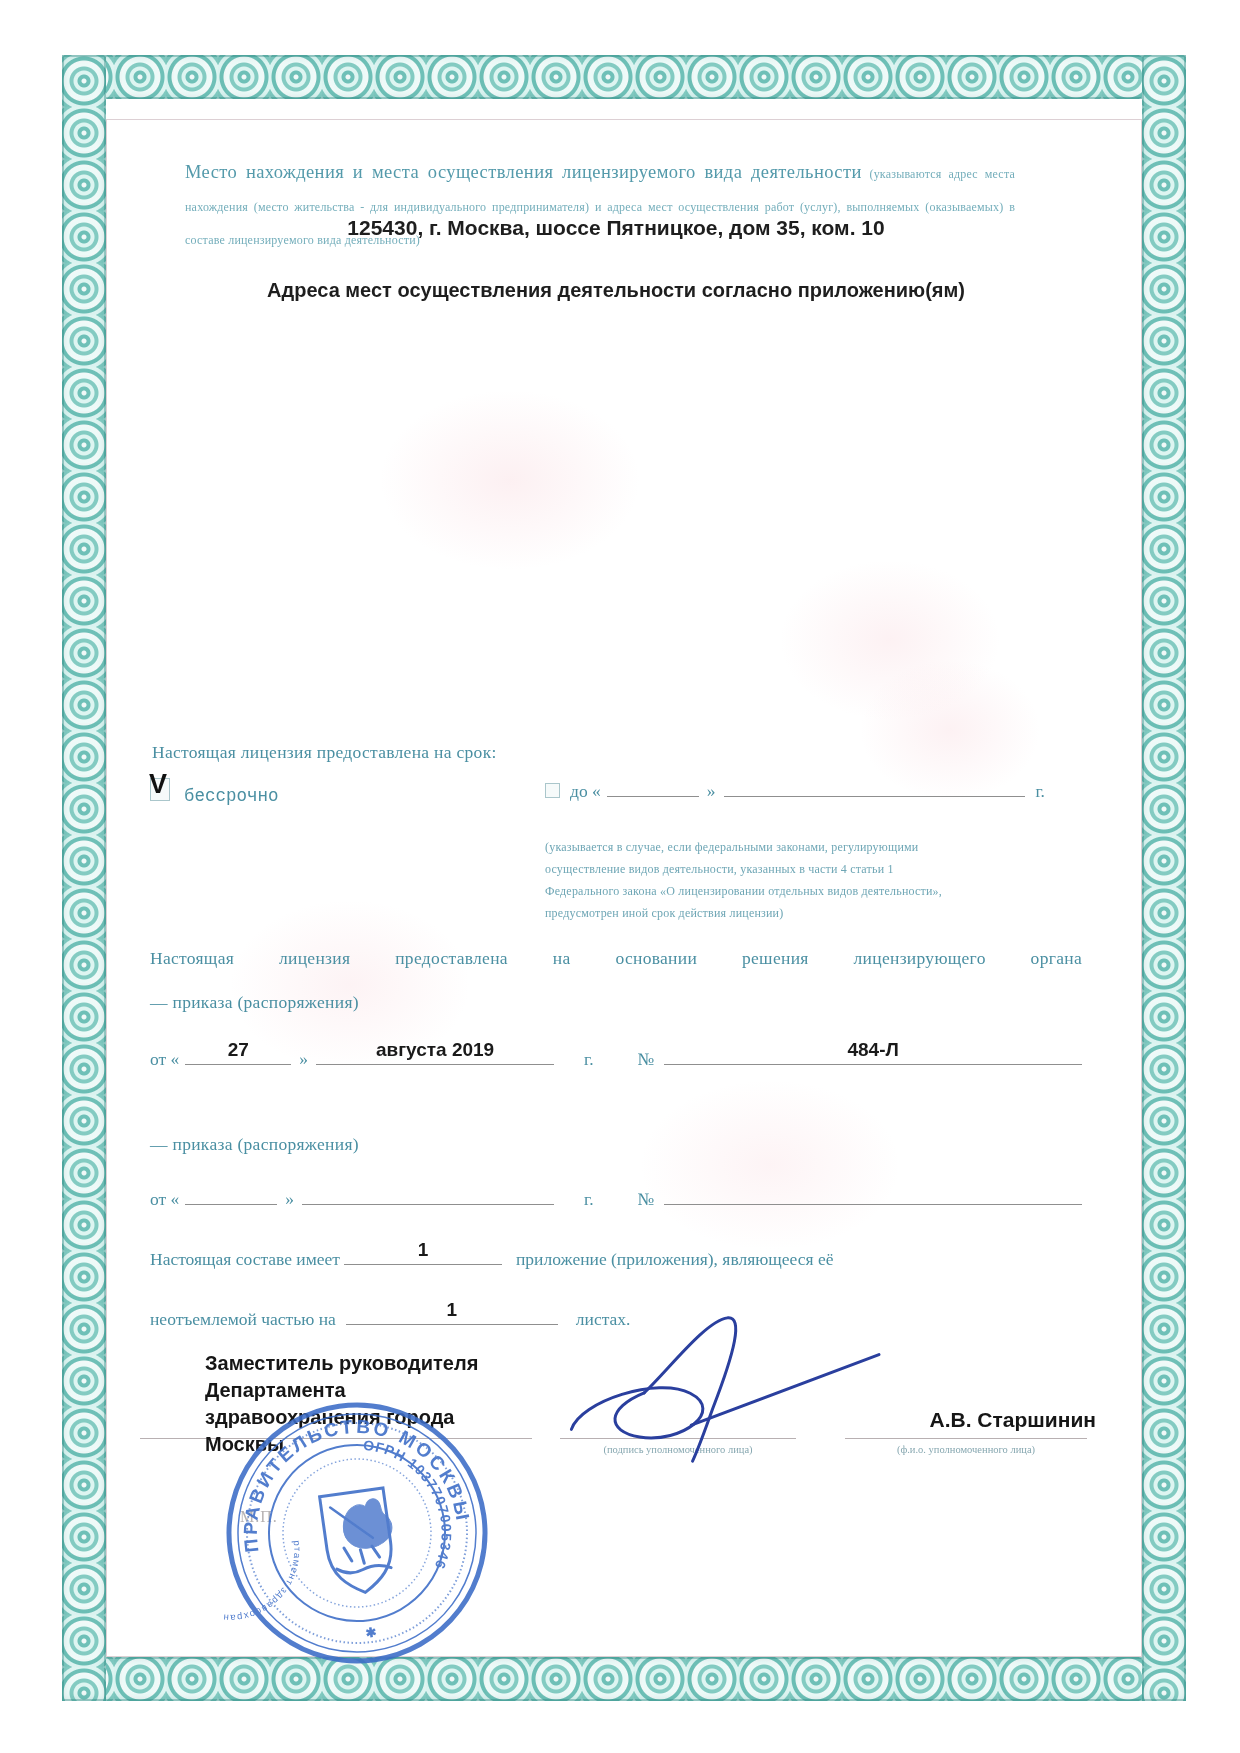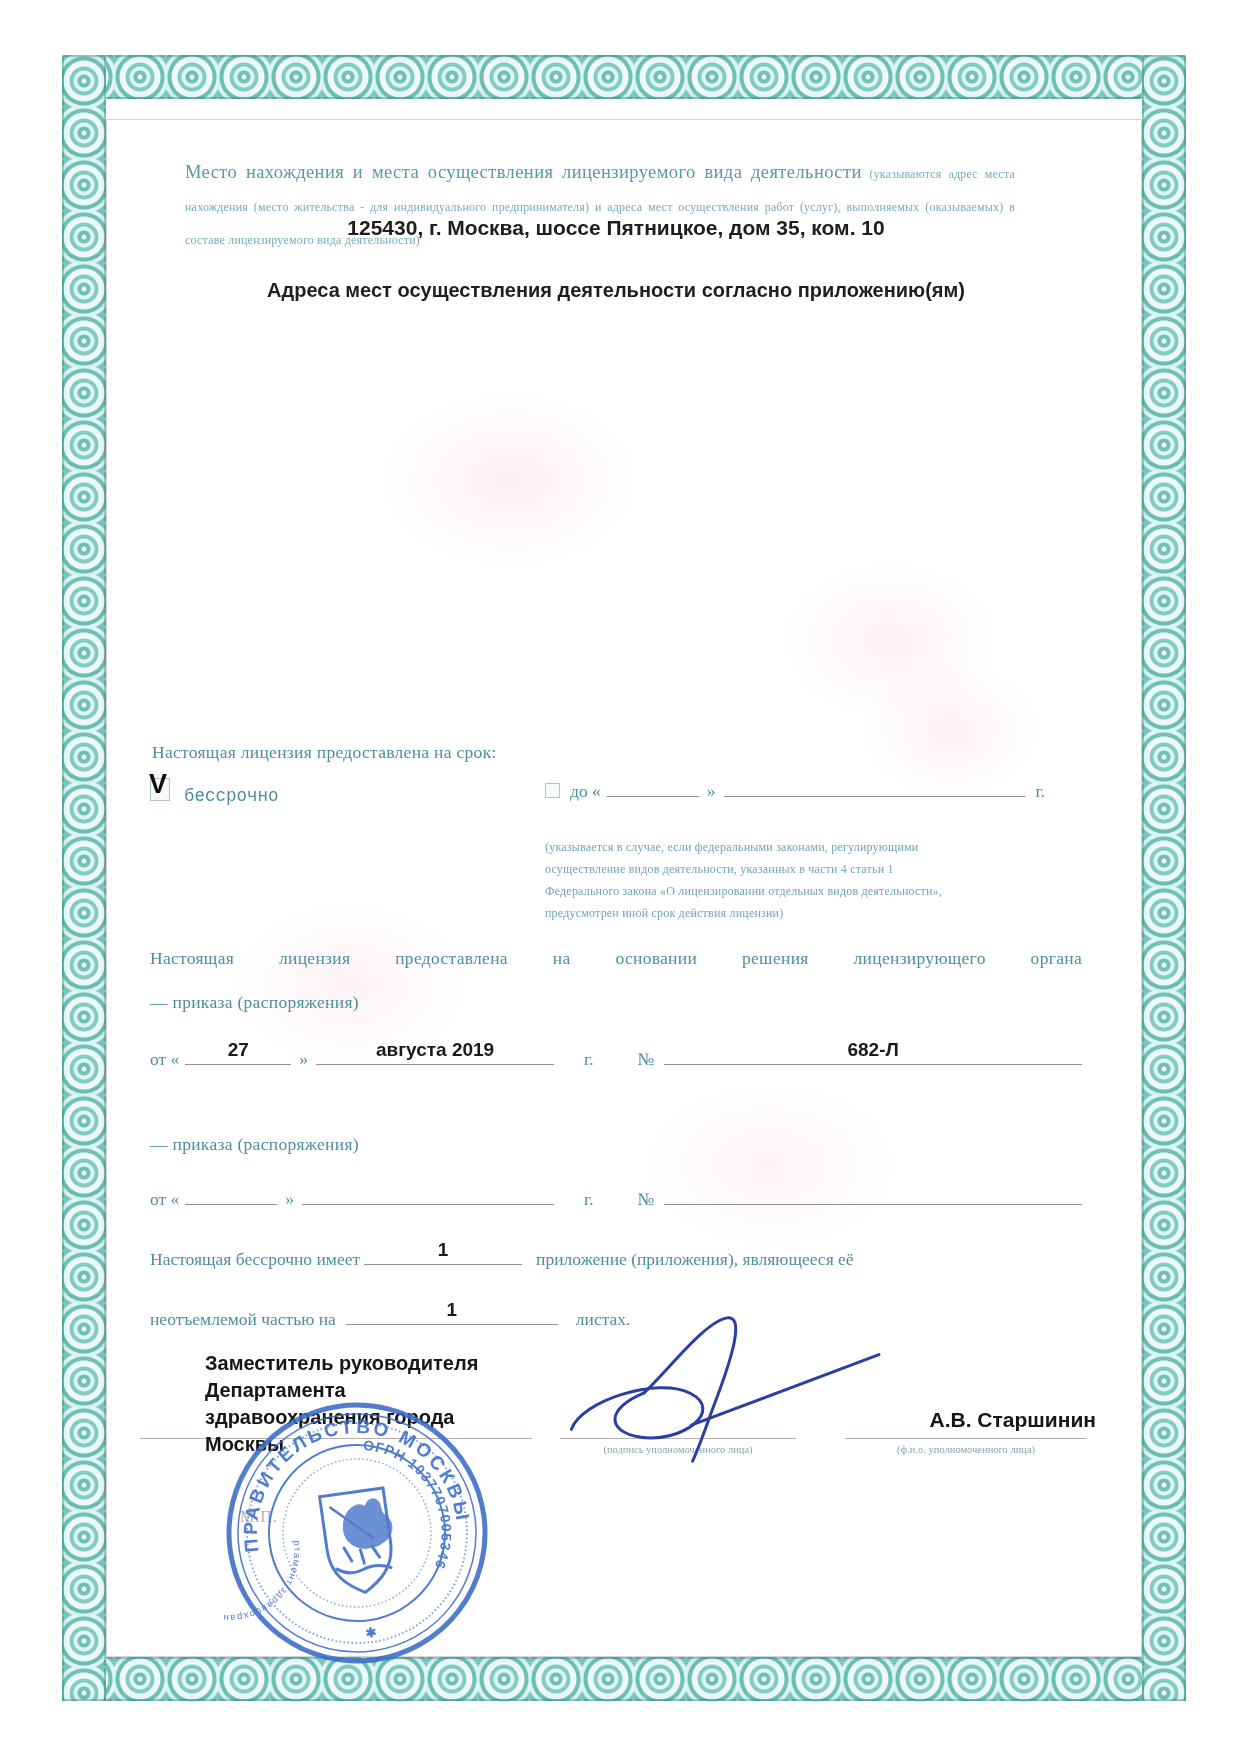--- a/index.html
+++ b/index.html
@@ -103,38 +103,38 @@
     <span class="fill" style="width:106px;">
         <span class="val">27</span>
       </span>
     <span style="margin:0 8px;">»</span>
     <span class="fill" style="width:238px;">
         <span class="val">августа 2019</span>
       </span>
     <span style="margin-left:30px;">г.</span>
     <span style="margin-left:44px;margin-right:10px;">№</span>
     <span class="fill" style="flex:1;">
-        <span class="val">682-Л</span>
+        <span class="val">484-Л</span>
       </span>
   </div>
 
   <div class="formline" style="left:150px;top:1134px;">— приказа (распоряжения)</div>
 
   <div class="row" style="left:150px;top:1186px;width:932px;">
     <span style="margin-right:6px;">от «</span>
     <span class="fill" style="width:92px;"></span>
     <span style="margin:0 8px;">»</span>
     <span class="fill" style="width:252px;"></span>
     <span style="margin-left:30px;">г.</span>
     <span style="margin-left:44px;margin-right:10px;">№</span>
     <span class="fill" style="flex:1;"></span>
   </div>
 
   <div class="row" style="left:150px;top:1246px;width:932px;">
-    <span>Настоящая бессрочно имеет</span>
+    <span>Настоящая составе имеет</span>
     <span class="fill" style="width:158px;margin-left:4px;">
         <span class="val">1</span>
       </span>
     <span style="margin-left:14px;">приложение (приложения), являющееся её</span>
   </div>
   <div class="row" style="left:150px;top:1306px;width:932px;">
     <span>неотъемлемой частью на</span>
     <span class="fill" style="width:212px;margin-left:10px;">
         <span class="val">1</span>
       </span>

